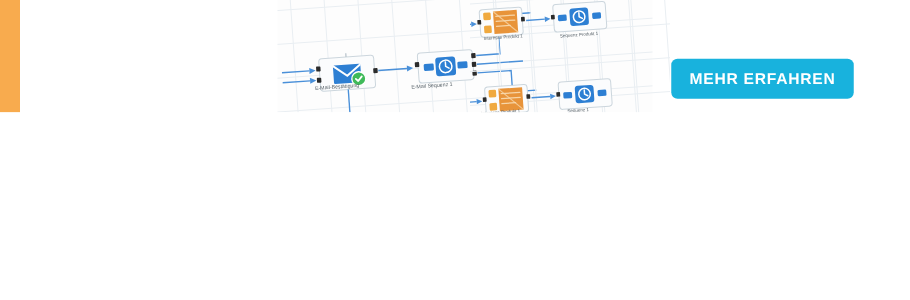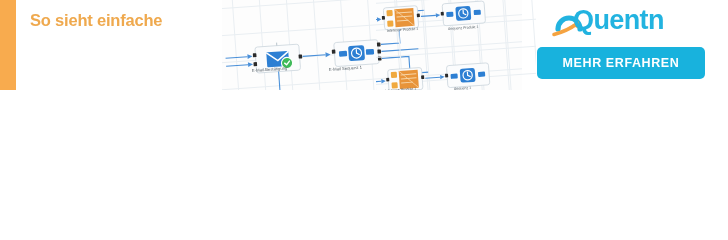--- a/index.html
+++ b/index.html
@@ -124,21 +124,21 @@
     color: #22b3e0;
     letter-spacing: -0.6px;
     font-family: "Liberation Sans", sans-serif;
   }
 
   
   #cta-button {
     position: absolute;
     left: 537px;
     top: 47px;
-    width: 168px;
+    width: 146px;
     height: 32px;
     background: #18b2dd;
     border-radius: 5px;
     border: none;
     color: #ffffff;
     font-size: 12.5px;
     font-weight: bold;
     letter-spacing: 0.6px;
     font-family: "Liberation Sans", sans-serif;
     cursor: pointer;
@@ -149,21 +149,20 @@
   }
 </style>
 </head>
 <body>
 
 <div id="banner">
 
   <div id="accent-bar"></div>
 
   <div id="headline">
-    <span class="hl-line">So sieht einfache</span>
   </div>
 
   <div id="diagram">
     <div class="grid"></div>
 
     <svg width="300" height="90" viewBox="0 0 300 90">
       <g transform="rotate(-4 150 45)">
 
         <g stroke="#4a90d9" stroke-width="1.1" fill="none">
           <path d="M 3 48 L 25 48"></path>
@@ -306,26 +305,16 @@
         </g>
       </g>
     </svg>
 
     <span class="node-label" style="left:11px; top:29px;">Interesse Produkt 1</span>
     <span class="node-label" style="left:72px; top:27px;">Sequenz Produkt 1</span>
     <span class="node-label" style="left:9px; top:89px;">Interesse Produkt 1</span>
     <span class="node-label" style="left:78px; top:87px;">Sequenz 1</span>
   </div>
 
-  <div id="logo">
-    <svg width="40" height="30" viewBox="0 0 40 30">
-
-      <path d="M 7 22 A 11 11 0 1 1 29 22" fill="none" stroke="#22b3e0" stroke-width="5.2" stroke-linecap="round"></path>
-
-      <path d="M 3 27.5 C 10 25.5 19 22 25.5 17" fill="none" stroke="#f5a341" stroke-width="3.6" stroke-linecap="round"></path>
-      <polygon points="27.8,14.2 27.2,21.4 20.6,18.2" fill="#f5a341"></polygon>
-    </svg>
-    <span id="logo-text">Quentn</span>
-  </div>
 
   <button id="cta-button">MEHR ERFAHREN</button>
 
 </div>
 
 </body></html>

